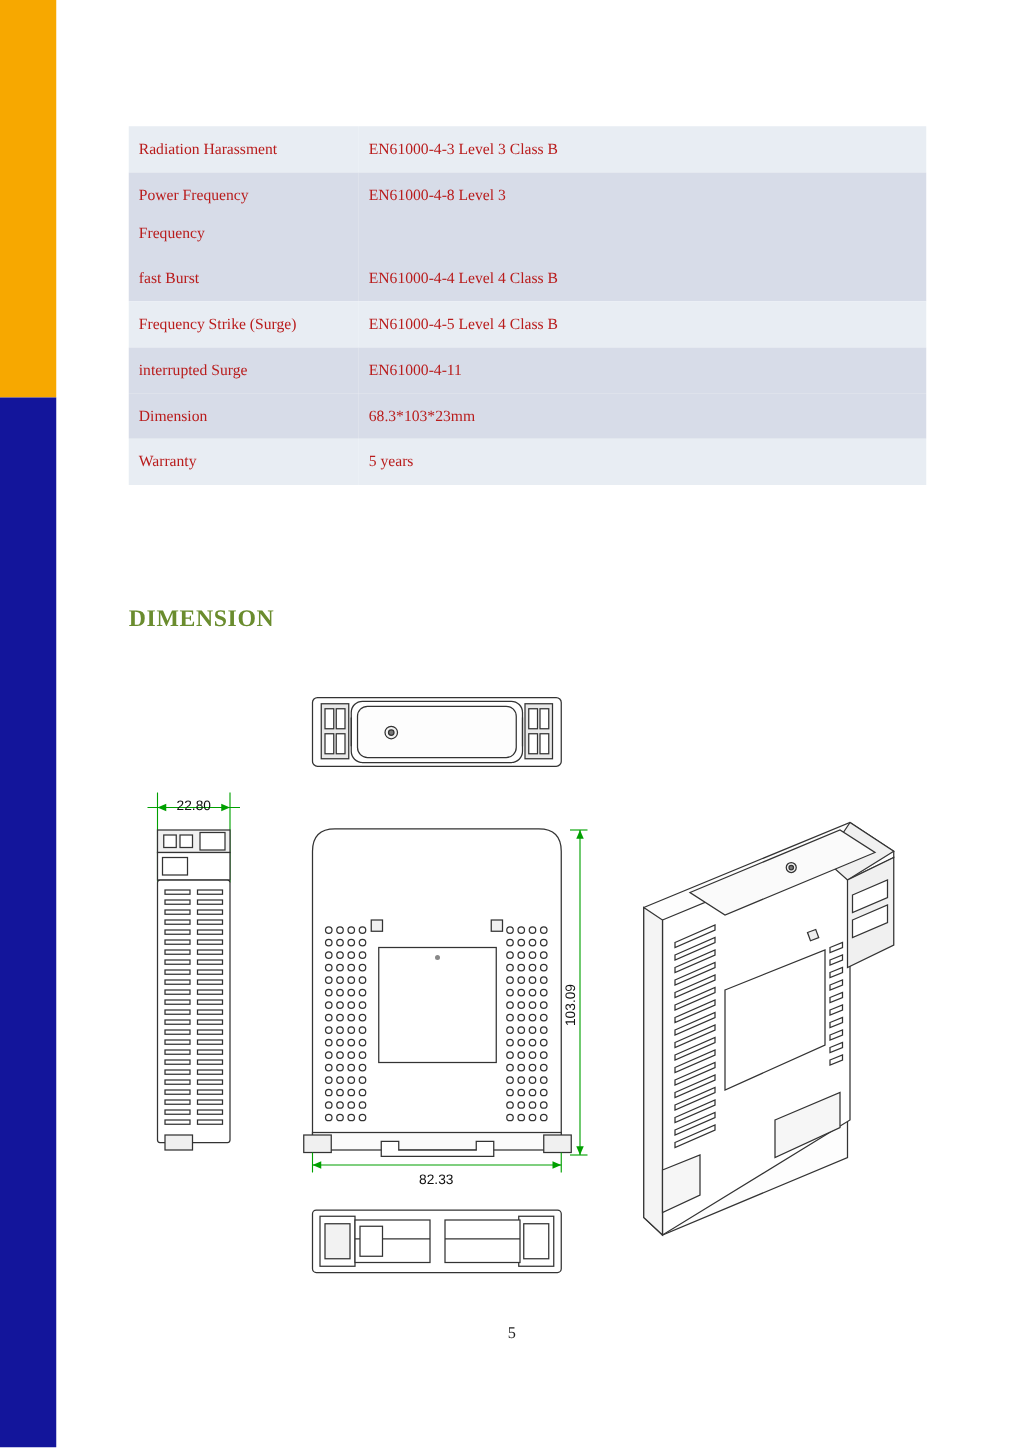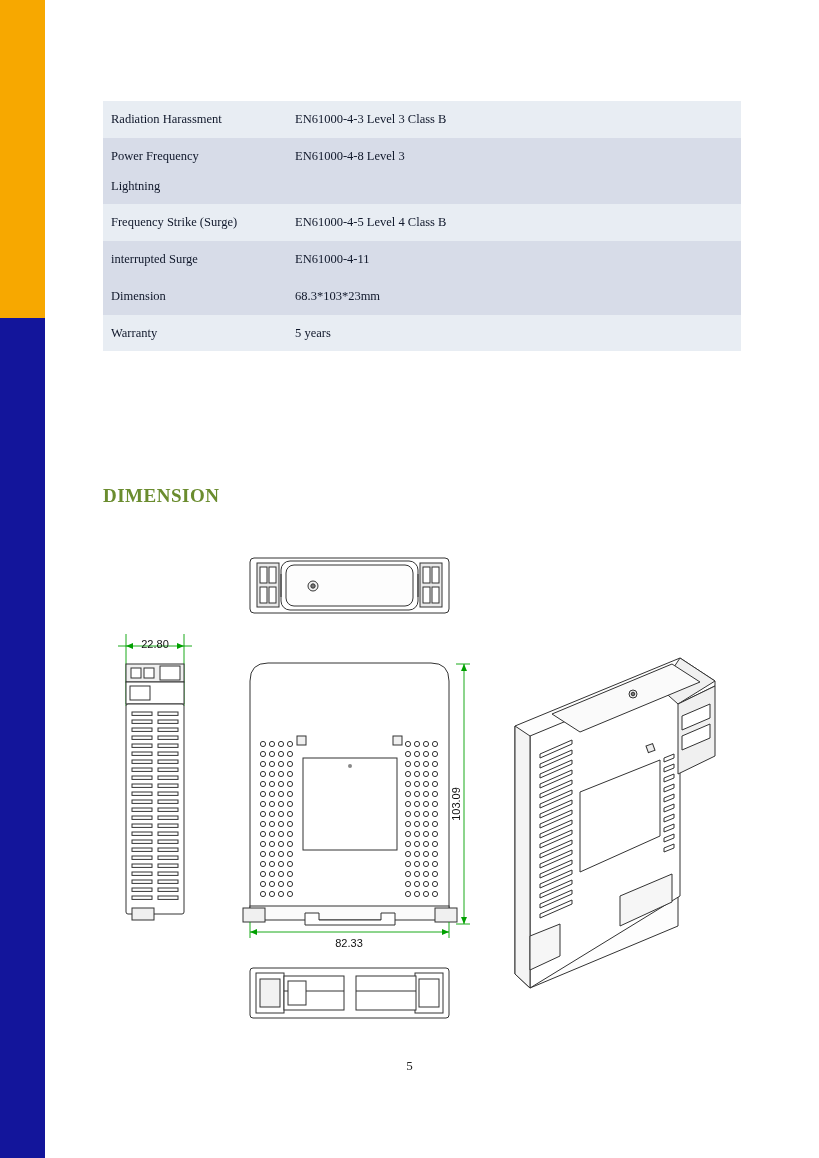--- a/index.html
+++ b/index.html
@@ -30,21 +30,21 @@
   }
 
   
   .spec-table {
     position: absolute;
     left: 103px;
     top: 101px;
     width: 638px;
     border-collapse: collapse;
     font-size: 12.5px;
-    color: #0f172a;
+    color: #b91c1c;
   }
   .spec-table td {
     padding: 9px 8px 9px 8px;
     vertical-align: top;
     line-height: 1.5;
   }
   .spec-table td.label {
     width: 168px;
     padding-left: 8px;
   }
@@ -102,24 +102,28 @@
 <table class="spec-table">
   <tbody>
     <tr class="band-a">
       <td class="label">Radiation Harassment</td>
       <td>EN61000-4-3 Level 3 Class B</td>
     </tr>
     <tr class="band-b tall">
       <td class="label">
         <span class="label-two-line">
           <span>Power Frequency</span>
-          <span>Lightning</span>
+          <span>Frequency</span>
         </span>
       </td>
       <td>EN61000-4-8 Level 3</td>
+    </tr>
+    <tr class="band-b">
+      <td class="label">fast Burst</td>
+      <td>EN61000-4-4 Level 4 Class B</td>
     </tr>
     <tr class="band-a">
       <td class="label">Frequency Strike (Surge)</td>
       <td>EN61000-4-5 Level 4 Class B</td>
     </tr>
     <tr class="band-b">
       <td class="label">interrupted Surge</td>
       <td>EN61000-4-11</td>
     </tr>
     <tr class="band-b">

